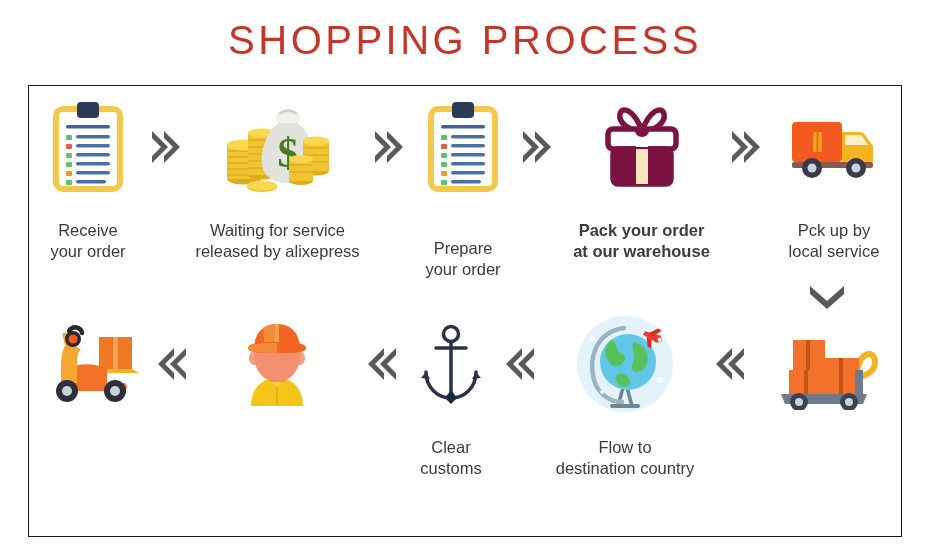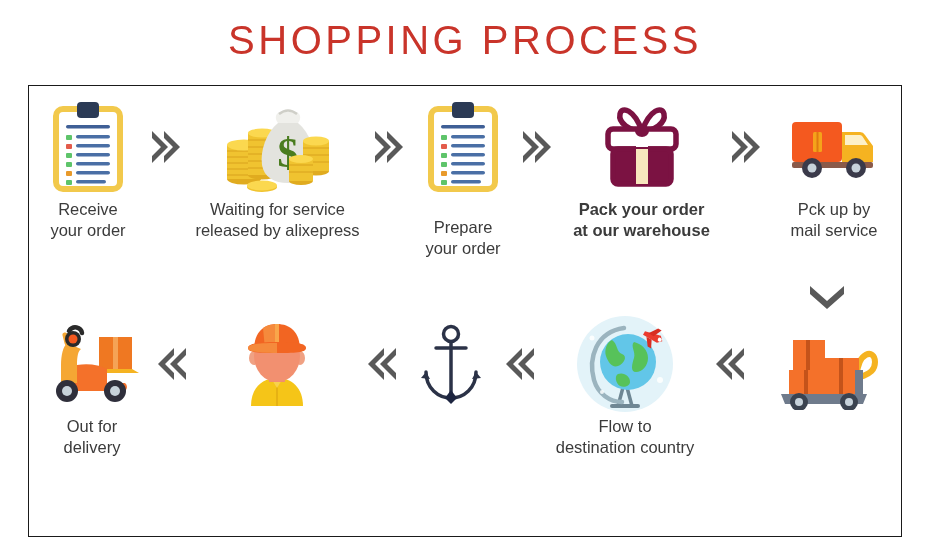--- a/index.html
+++ b/index.html
@@ -70,21 +70,21 @@
   }
 
   .icon-wrap {
     height: 105px;
     display: flex;
     align-items: center;
     justify-content: center;
   }
 
   .step-label {
-    margin-top: 0;
+    margin-top: 21px;
     text-align: center;
     font-family: "Liberation Sans", sans-serif;
     font-size: 16.5px;
     line-height: 21px;
     color: #3b3b3b;
     white-space: pre-line;
   }
 
   
   .chev {
@@ -307,21 +307,21 @@
             <rect x="8" y="54" width="81" height="6" rx="2" fill="#8a5a4a"></rect>
             <rect x="29" y="24" width="9" height="20" rx="1.5" fill="#f5a31a"></rect>
             <rect x="32.5" y="24" width="2" height="20" fill="#e07a10"></rect>
             <circle cx="28" cy="60" r="10" fill="#3a3a4a"></circle>
             <circle cx="28" cy="60" r="4.5" fill="#c7d2da"></circle>
             <circle cx="72" cy="60" r="10" fill="#3a3a4a"></circle>
             <circle cx="72" cy="60" r="4.5" fill="#c7d2da"></circle>
           </svg>
         </div>
         <div class="step-label">Pck up by
-mail service</div>
+local service</div>
       </div>
 
     </div>
 
     <div class="down-chev">
       <svg width="42" height="26" viewBox="0 0 42 26">
         <path d="M4 3 L21 18 L38 3 L38 11 L21 26 L4 11 Z" fill="#595959"></path>
       </svg>
     </div>
 
@@ -343,22 +343,20 @@
             <circle cx="36" cy="18" r="8" fill="#2a2a2a"></circle>
             <circle cx="36" cy="18" r="4.5" fill="#f4591f"></circle>
             <path d="M32 10 C36 4 44 6 45 12" stroke="#2a2a2a" stroke-width="4.5" fill="none" stroke-linecap="round"></path>
 
             <circle cx="30" cy="70" r="11" fill="#2f2f3b"></circle>
             <circle cx="30" cy="70" r="5" fill="#c7d2da"></circle>
             <circle cx="78" cy="70" r="11" fill="#2f2f3b"></circle>
             <circle cx="78" cy="70" r="5" fill="#c7d2da"></circle>
           </svg>
         </div>
-        <div class="step-label">Out for
-delivery</div>
       </div>
 
       <div class="chev">
         <svg width="34" height="40" viewBox="0 0 34 40">
           <path d="M31 4 L15 20 L31 36 L31 29 L22 20 L31 11 Z" fill="#595959"></path>
           <path d="M19 4 L3 20 L19 36 L19 29 L10 20 L19 11 Z" fill="#595959"></path>
         </svg>
       </div>
 
       <div class="step w-g">
@@ -397,20 +395,22 @@
           <svg width="70" height="84" viewBox="0 0 70 84">
             <circle cx="35" cy="12" r="7.5" fill="none" stroke="#2b3247" stroke-width="3.5"></circle>
             <line x1="35" y1="19" x2="35" y2="74" stroke="#2b3247" stroke-width="3.5"></line>
             <line x1="20" y1="26" x2="50" y2="26" stroke="#2b3247" stroke-width="3.5" stroke-linecap="round"></line>
             <path d="M10 50 C10 66 22 76 35 76 C48 76 60 66 60 50" fill="none" stroke="#2b3247" stroke-width="3.5" stroke-linecap="round"></path>
             <path d="M10 50 L5 56 L14 57 Z" fill="#2b3247"></path>
             <path d="M60 50 L65 56 L56 57 Z" fill="#2b3247"></path>
             <path d="M35 68 L41 76 L35 82 L29 76 Z" fill="#1d2540"></path>
           </svg>
         </div>
+        <div class="step-label">Clear
+customs</div>
       </div>
 
       <div class="chev">
         <svg width="34" height="40" viewBox="0 0 34 40">
           <path d="M31 4 L15 20 L31 36 L31 29 L22 20 L31 11 Z" fill="#595959"></path>
           <path d="M19 4 L3 20 L19 36 L19 29 L10 20 L19 11 Z" fill="#595959"></path>
         </svg>
       </div>
 
       <div class="step w-i">

